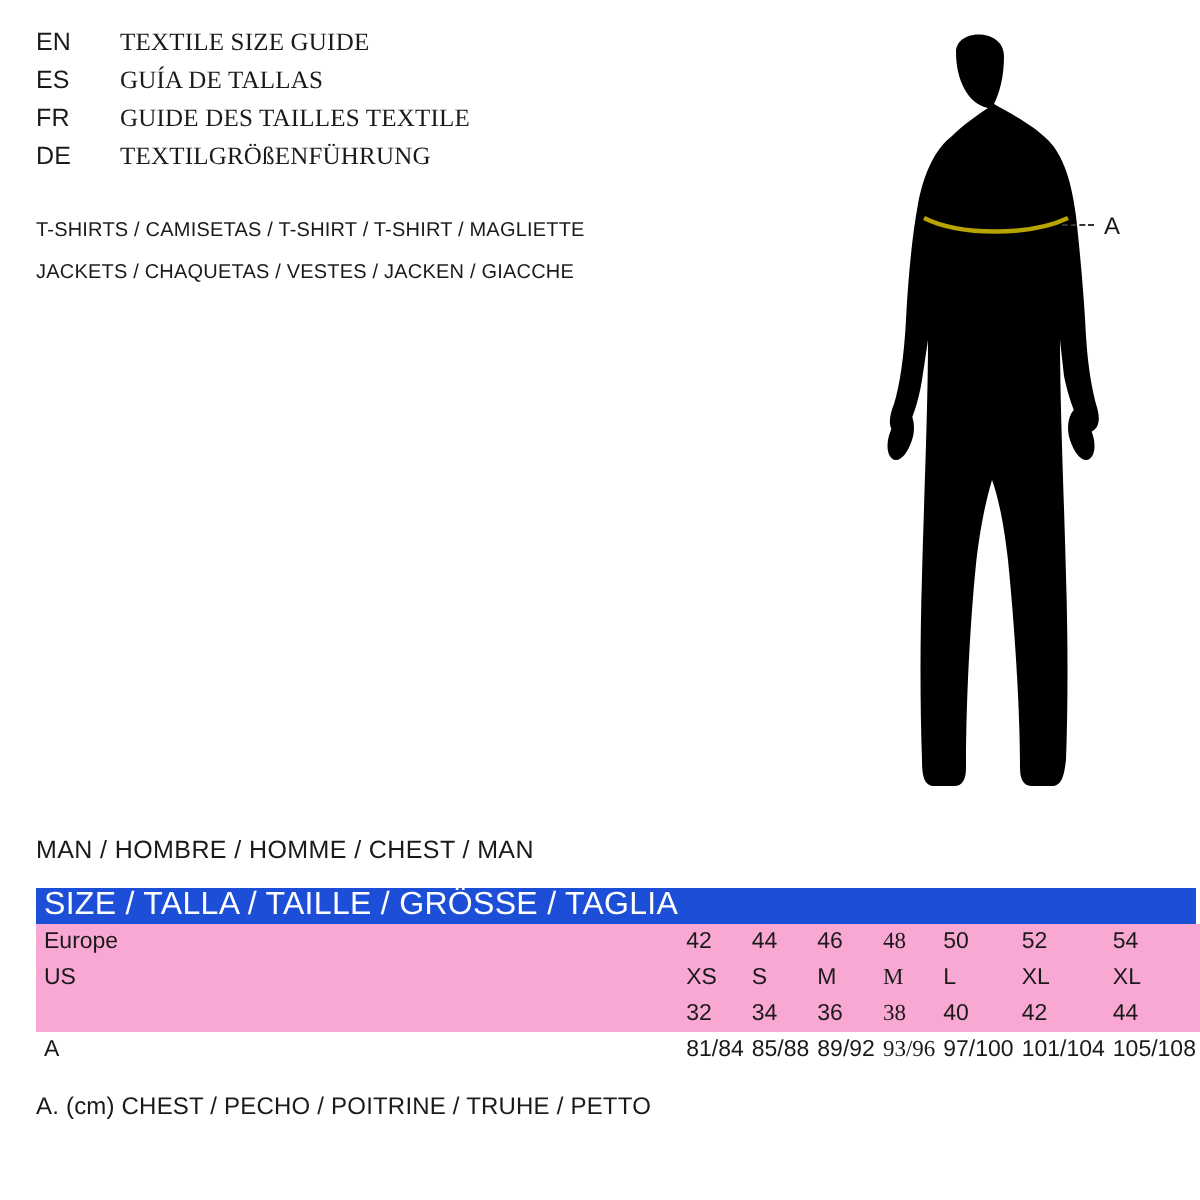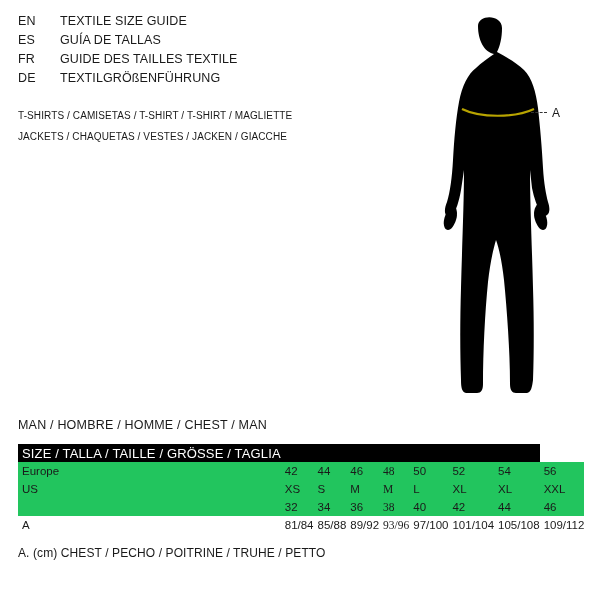--- a/index.html
+++ b/index.html
@@ -36,20 +36,21 @@
     font-size: 12.5px;
     letter-spacing: 0.1px;
   }
   .lang-code {
     width: 42px;
     flex: 0 0 42px;
   }
   .lang-text {
     flex: 1 1 auto;
     white-space: nowrap;
+    font-family: Liberation Serif, serif;
   }
 
   
   .cat-block {
     position: absolute;
     left: 18px;
     top: 110px;
     width: 400px;
   }
   .cat-row {
@@ -99,26 +100,26 @@
     width: 564px;
     border-collapse: collapse;
     font-size: 11.5px;
   }
   table.sizes td {
     height: 18px;
     padding: 0 0 0 4px;
     white-space: nowrap;
   }
   tr.header-row td {
-    background: #000000;
+    background: #1d4ed8;
     color: #ffffff;
-    font-size: 13px;
+    font-size: 16px;
     letter-spacing: 0.15px;
   }
-  tr.shade td { background: #22c55e; }
+  tr.shade td { background: #f9a8d4; }
   tr.plain td { background: #ffffff; }
   td.c0 { width: 86px; }
   td.c1 { width: 68px; }
   td.c2 { width: 68px; }
   td.c3 { width: 68px; }
   td.c4 { width: 68px; font-family: Liberation Serif, serif; }
   td.c5 { width: 68px; }
   td.c6 { width: 68px; }
   td.c7 { width: 68px; }
 

